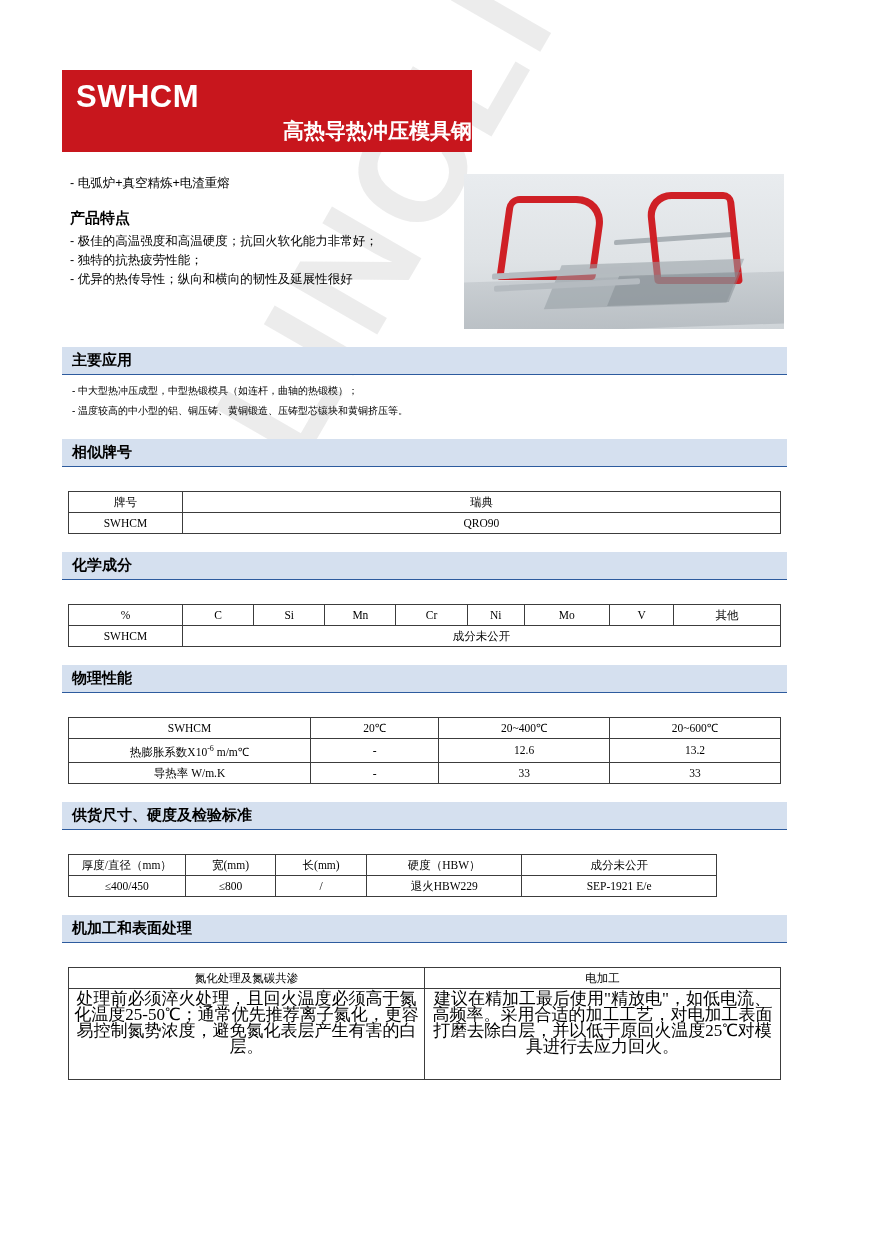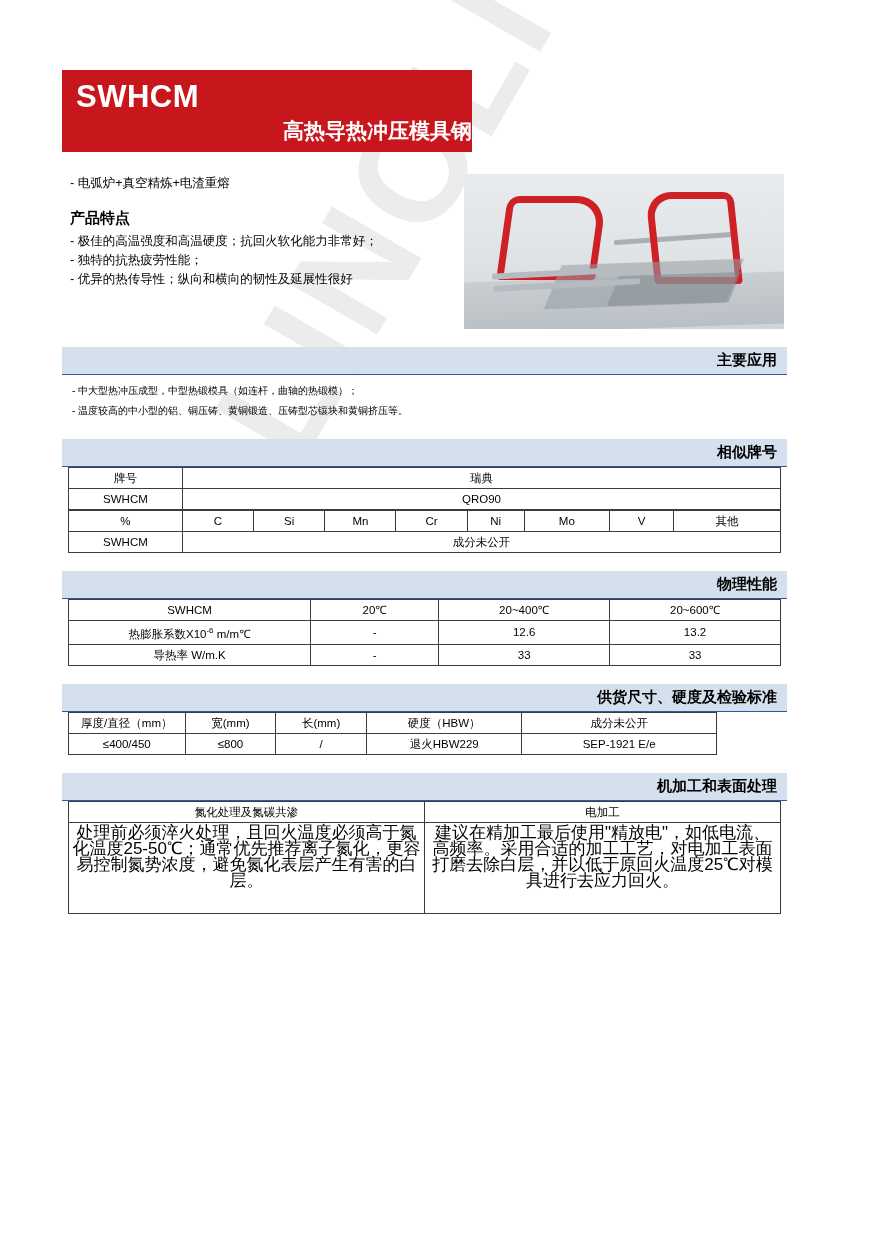--- a/index.html
+++ b/index.html
@@ -147,33 +147,33 @@
     transform: skewX(-22deg) skewY(-2deg);
   }
   
   .band {
     background: #d5e0ef;
     font-size: 15px;
     font-weight: bold;
     padding: 4px 10px;
     margin-top: 18px;
     border-bottom: 1px solid #2d5b9e;
-    text-align: right;
   }
   .band-body {
     padding: 6px 10px 0 10px;
     font-size: 10px;
     line-height: 20px;
   }
   
   table.t {
     border-collapse: collapse;
     width: 100%;
-    margin-top: 0;
+    margin-top: 24px;
     font-size: 11.5px;
+    font-family: Liberation Serif, serif;
   }
   table.t th, table.t td {
     border: 1px solid #3c3c3c;
     text-align: center;
     padding: 2px 3px;
     line-height: 16px;
     font-weight: normal;
   }
   table.t th {
     font-weight: normal;
@@ -242,20 +242,21 @@
           <th>瑞典</th>
         </tr>
         <tr>
           <td>SWHCM</td>
           <td>QRO90</td>
         </tr>
       </tbody>
         </table>
     </div>
 
+    <div class="band">化学成分</div>
     <div class="tbl-wrap">
       <table class="t">
         <tbody>
             <tr>
           <th style="width:16%">%</th>
           <th style="width:10%">C</th>
           <th style="width:10%">Si</th>
           <th style="width:10%">Mn</th>
           <th style="width:10%">Cr</th>
           <th style="width:8%">Ni</th>

